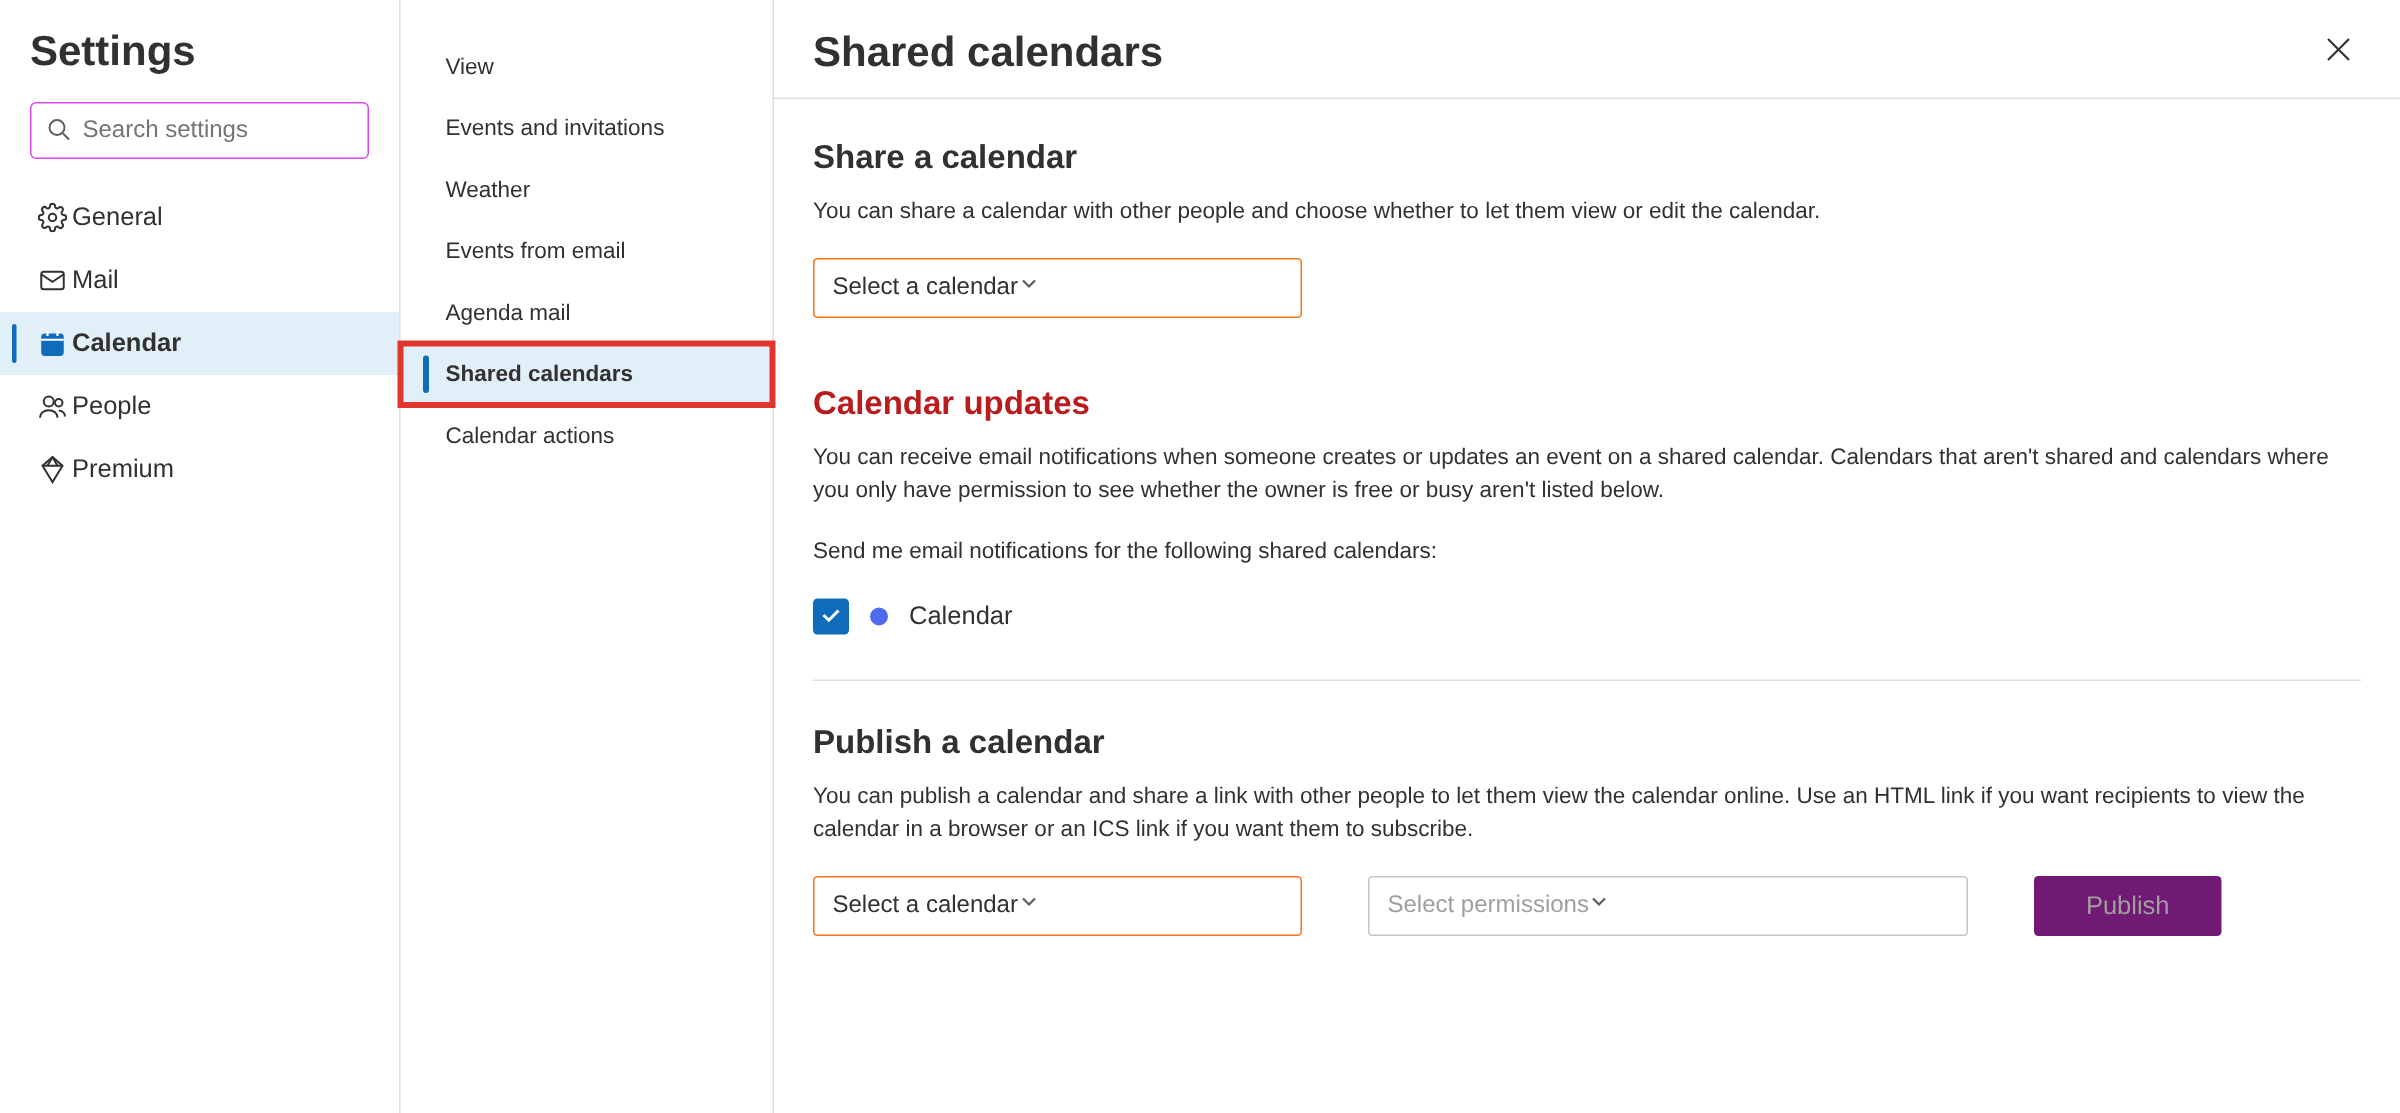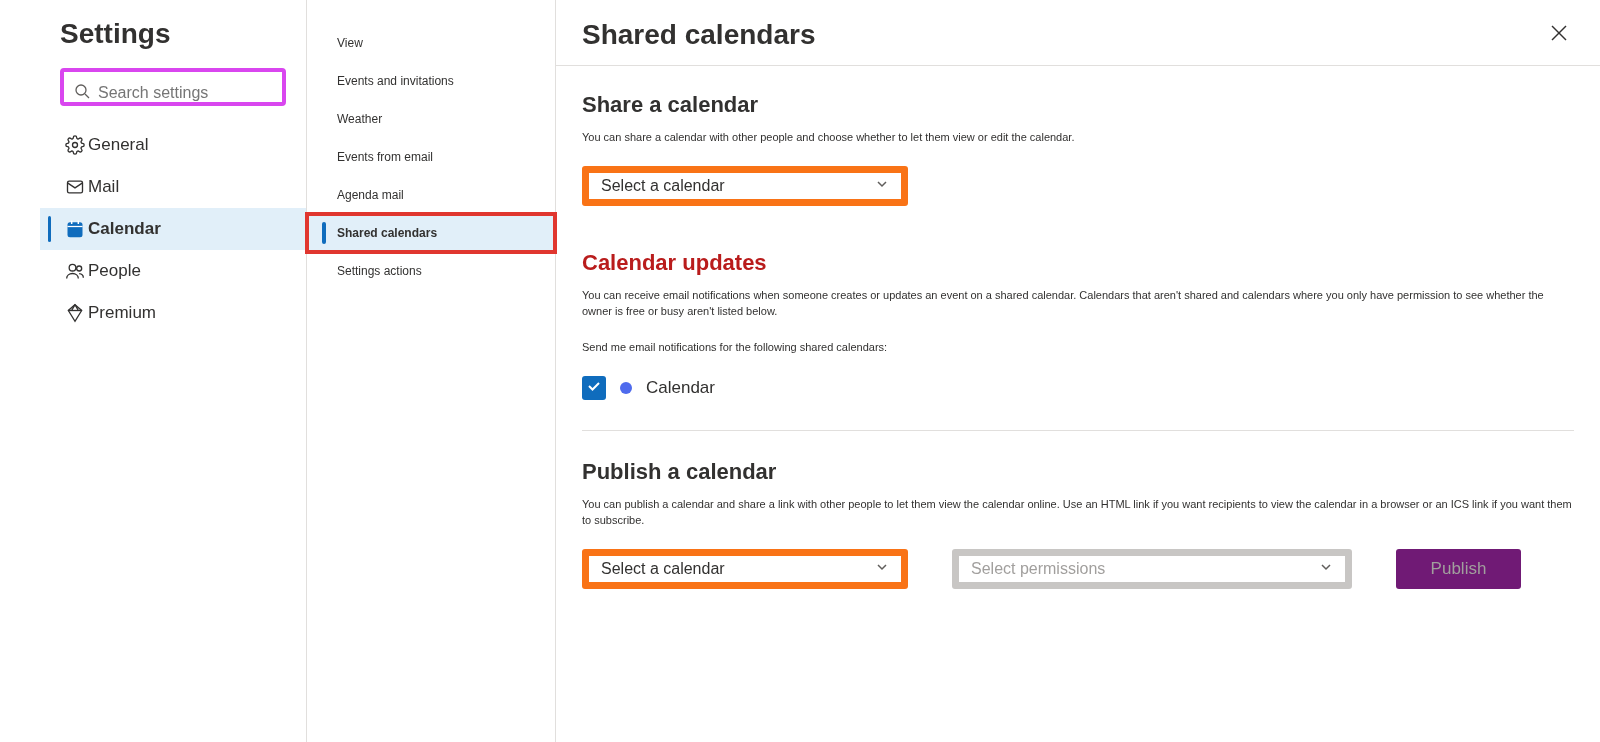--- a/index.html
+++ b/index.html
@@ -14,34 +14,33 @@
     display: flex;
   }
 
   
   .sidebar {
     width: 267px;
     border-right: 1px solid #e1dfdd;
     display: flex;
     flex-direction: column;
     padding-top: 18px;
-    margin-left: 40px;
   }
   .sidebar-title {
     font-size: 28px;
     font-weight: 600;
     padding: 0 20px 18px 20px;
   }
   .search-wrap {
     padding: 0 20px 18px 20px;
   }
   .search-box {
     display: flex;
-    align-items: flex-end;
-    border: 4px solid #d946ef;
+    align-items: center;
+    border: 1px solid #d946ef;
     border-radius: 4px;
     height: 38px;
     padding: 0 10px;
     gap: 8px;
   }
   .search-box input {
     border: none;
     outline: none;
     font-size: 16px;
     flex: 1;
@@ -77,21 +76,21 @@
   .nav-item.active .ico { color:#0f6cbd; }
 
   
   .subnav {
     width: 249px;
     border-right: 1px solid #e1dfdd;
     padding-top: 24px;
   }
   .sub-item {
     padding: 12px 18px 12px 30px;
-    font-size: 12px;
+    font-size: 15px;
     cursor: pointer;
     position: relative;
   }
   .sub-item.active {
     background: #e1eff9;
     font-weight: 600;
   }
   .sub-item.active::before {
     content: "";
     position: absolute;
@@ -136,34 +135,33 @@
     padding: 26px 26px 0 26px;
     overflow: auto;
   }
   .section-title {
     font-size: 22px;
     font-weight: 700;
     margin-bottom: 12px;
   }
   .section-title.muted { color: #b91c1c; font-weight: 700; }
   .section-desc {
-    font-size: 11px;
+    font-size: 15px;
     color: #323130;
     margin-bottom: 20px;
     line-height: 1.45;
   }
 
   .dropdown {
     width: 326px;
     height: 40px;
-    border: 7px solid #f97316;
+    border: 1px solid #f97316;
     border-radius: 3px;
     display: flex;
     align-items: center;
-    justify-content: space-between;
     padding: 0 12px;
     font-size: 16px;
     color: #323130;
     background: #fff;
     cursor: pointer;
   }
   .dropdown.disabled {
     color: #a19f9d;
     border-color: #c8c6c4;
     cursor: default;
@@ -292,21 +290,21 @@
   </ul>
 </aside>
 
 <nav class="subnav">
   <div class="sub-item">View</div>
   <div class="sub-item">Events and invitations</div>
   <div class="sub-item">Weather</div>
   <div class="sub-item">Events from email</div>
   <div class="sub-item">Agenda mail</div>
   <div class="sub-item active highlighted">Shared calendars</div>
-  <div class="sub-item">Settings actions</div>
+  <div class="sub-item">Calendar actions</div>
 </nav>
 
 <main class="main">
   <div class="main-header">
     <h1>Shared calendars</h1>
     <button class="close-btn">
       <span>
         <svg width="18" height="18" viewBox="0 0 18 18" stroke="currentColor" stroke-width="1.4">
             <line x1="2" y1="2" x2="16" y2="16"></line>
             <line x1="16" y1="2" x2="2" y2="16"></line>

